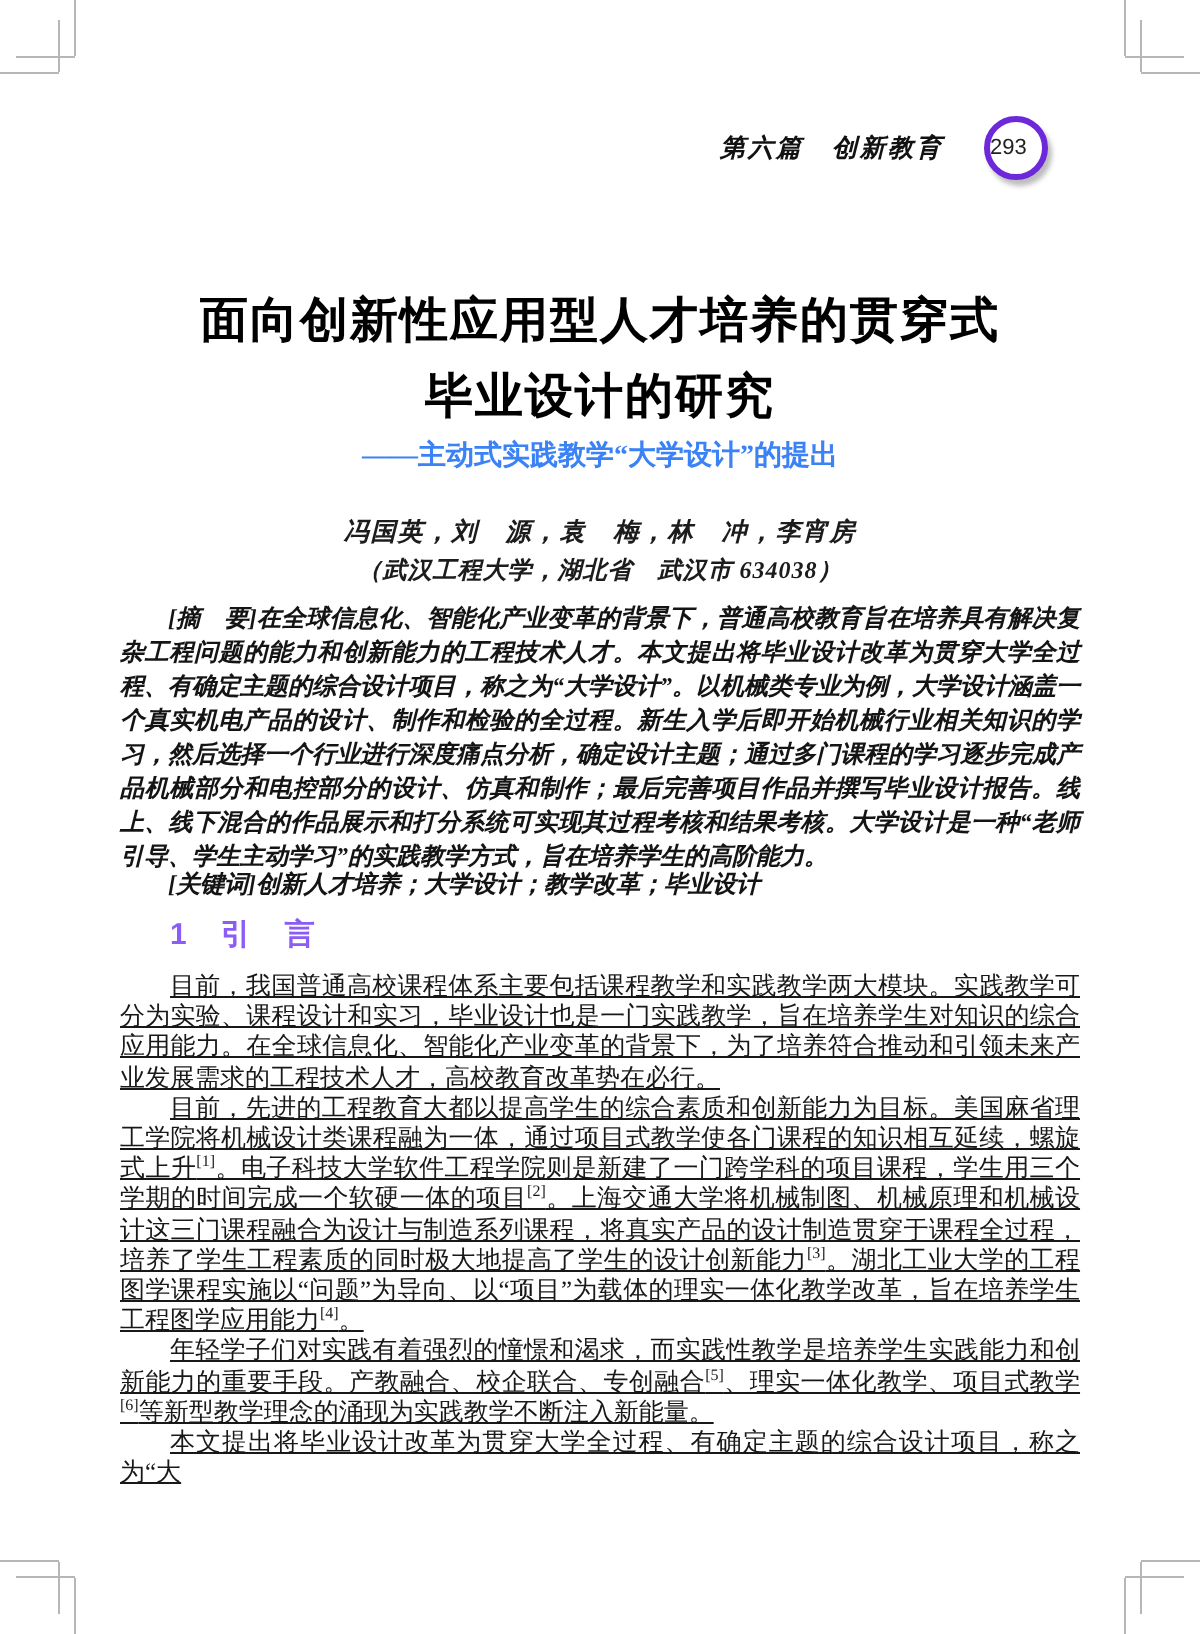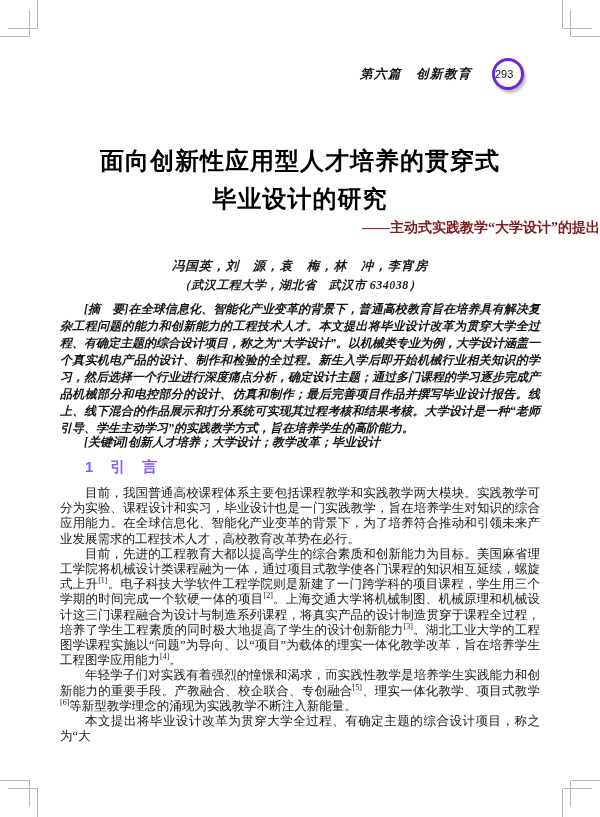--- a/index.html
+++ b/index.html
@@ -24,22 +24,22 @@
     font-family:"Liberation Sans","DejaVu Sans",sans-serif; font-size:11px; color:#222;
     font-style:normal;
   }
 
   .title {
     position:absolute; top:142px; left:0; width:600px; text-align:center;
     font-family:"Liberation Sans","DejaVu Sans",sans-serif;
     font-weight:900; font-size:24px; line-height:38px; letter-spacing:1px; color:#000;
   }
   .subtitle {
-    position:absolute; top:219px; left:0; width:600px; text-align:right;
-    font-weight:700; font-size:14px; color:#7f1d1d;
+    position:absolute; top:219px; left:0; width:600px; text-align:center;
+    font-weight:700; font-size:14px; color:#3b82f6;
   }
   .authors {
     position:absolute; top:258px; left:0; width:600px; text-align:center;
     font-style:italic; font-weight:600; font-size:12.5px; letter-spacing:1px;
   }
   .affiliation {
     position:absolute; top:277px; left:0; width:600px; text-align:center;
     font-style:italic; font-weight:600; font-size:12px; letter-spacing:0.5px;
   }
 
@@ -58,21 +58,21 @@
   .sec-heading {
     position:absolute; top:458px; left:85px; margin:0;
     font-family:"Liberation Sans","DejaVu Sans",sans-serif;
     font-weight:700; font-size:15px; color:#8b5cf6; letter-spacing:1px;
   }
 
   .body-text {
     position:absolute; top:486px; left:60px; width:480px;
     font-size:12.5px; line-height:15.2px; text-align:justify; color:#181818;
   }
-  .body-text p { margin:0; text-indent:2em; }
+  .body-text p { margin:0; text-indent:2em;text-decoration:underline; }
   sup { font-size:8px; line-height:0; }
 </style>
 </head>
 <body>
 
 <div class="page">
 
   <svg class="cropmarks" width="600" height="817" viewBox="0 0 600 817">
     <g stroke="#b7b7b7" stroke-width="1" shape-rendering="crispEdges">
       <line x1="37.5" y1="0" x2="37.5" y2="28"></line>

